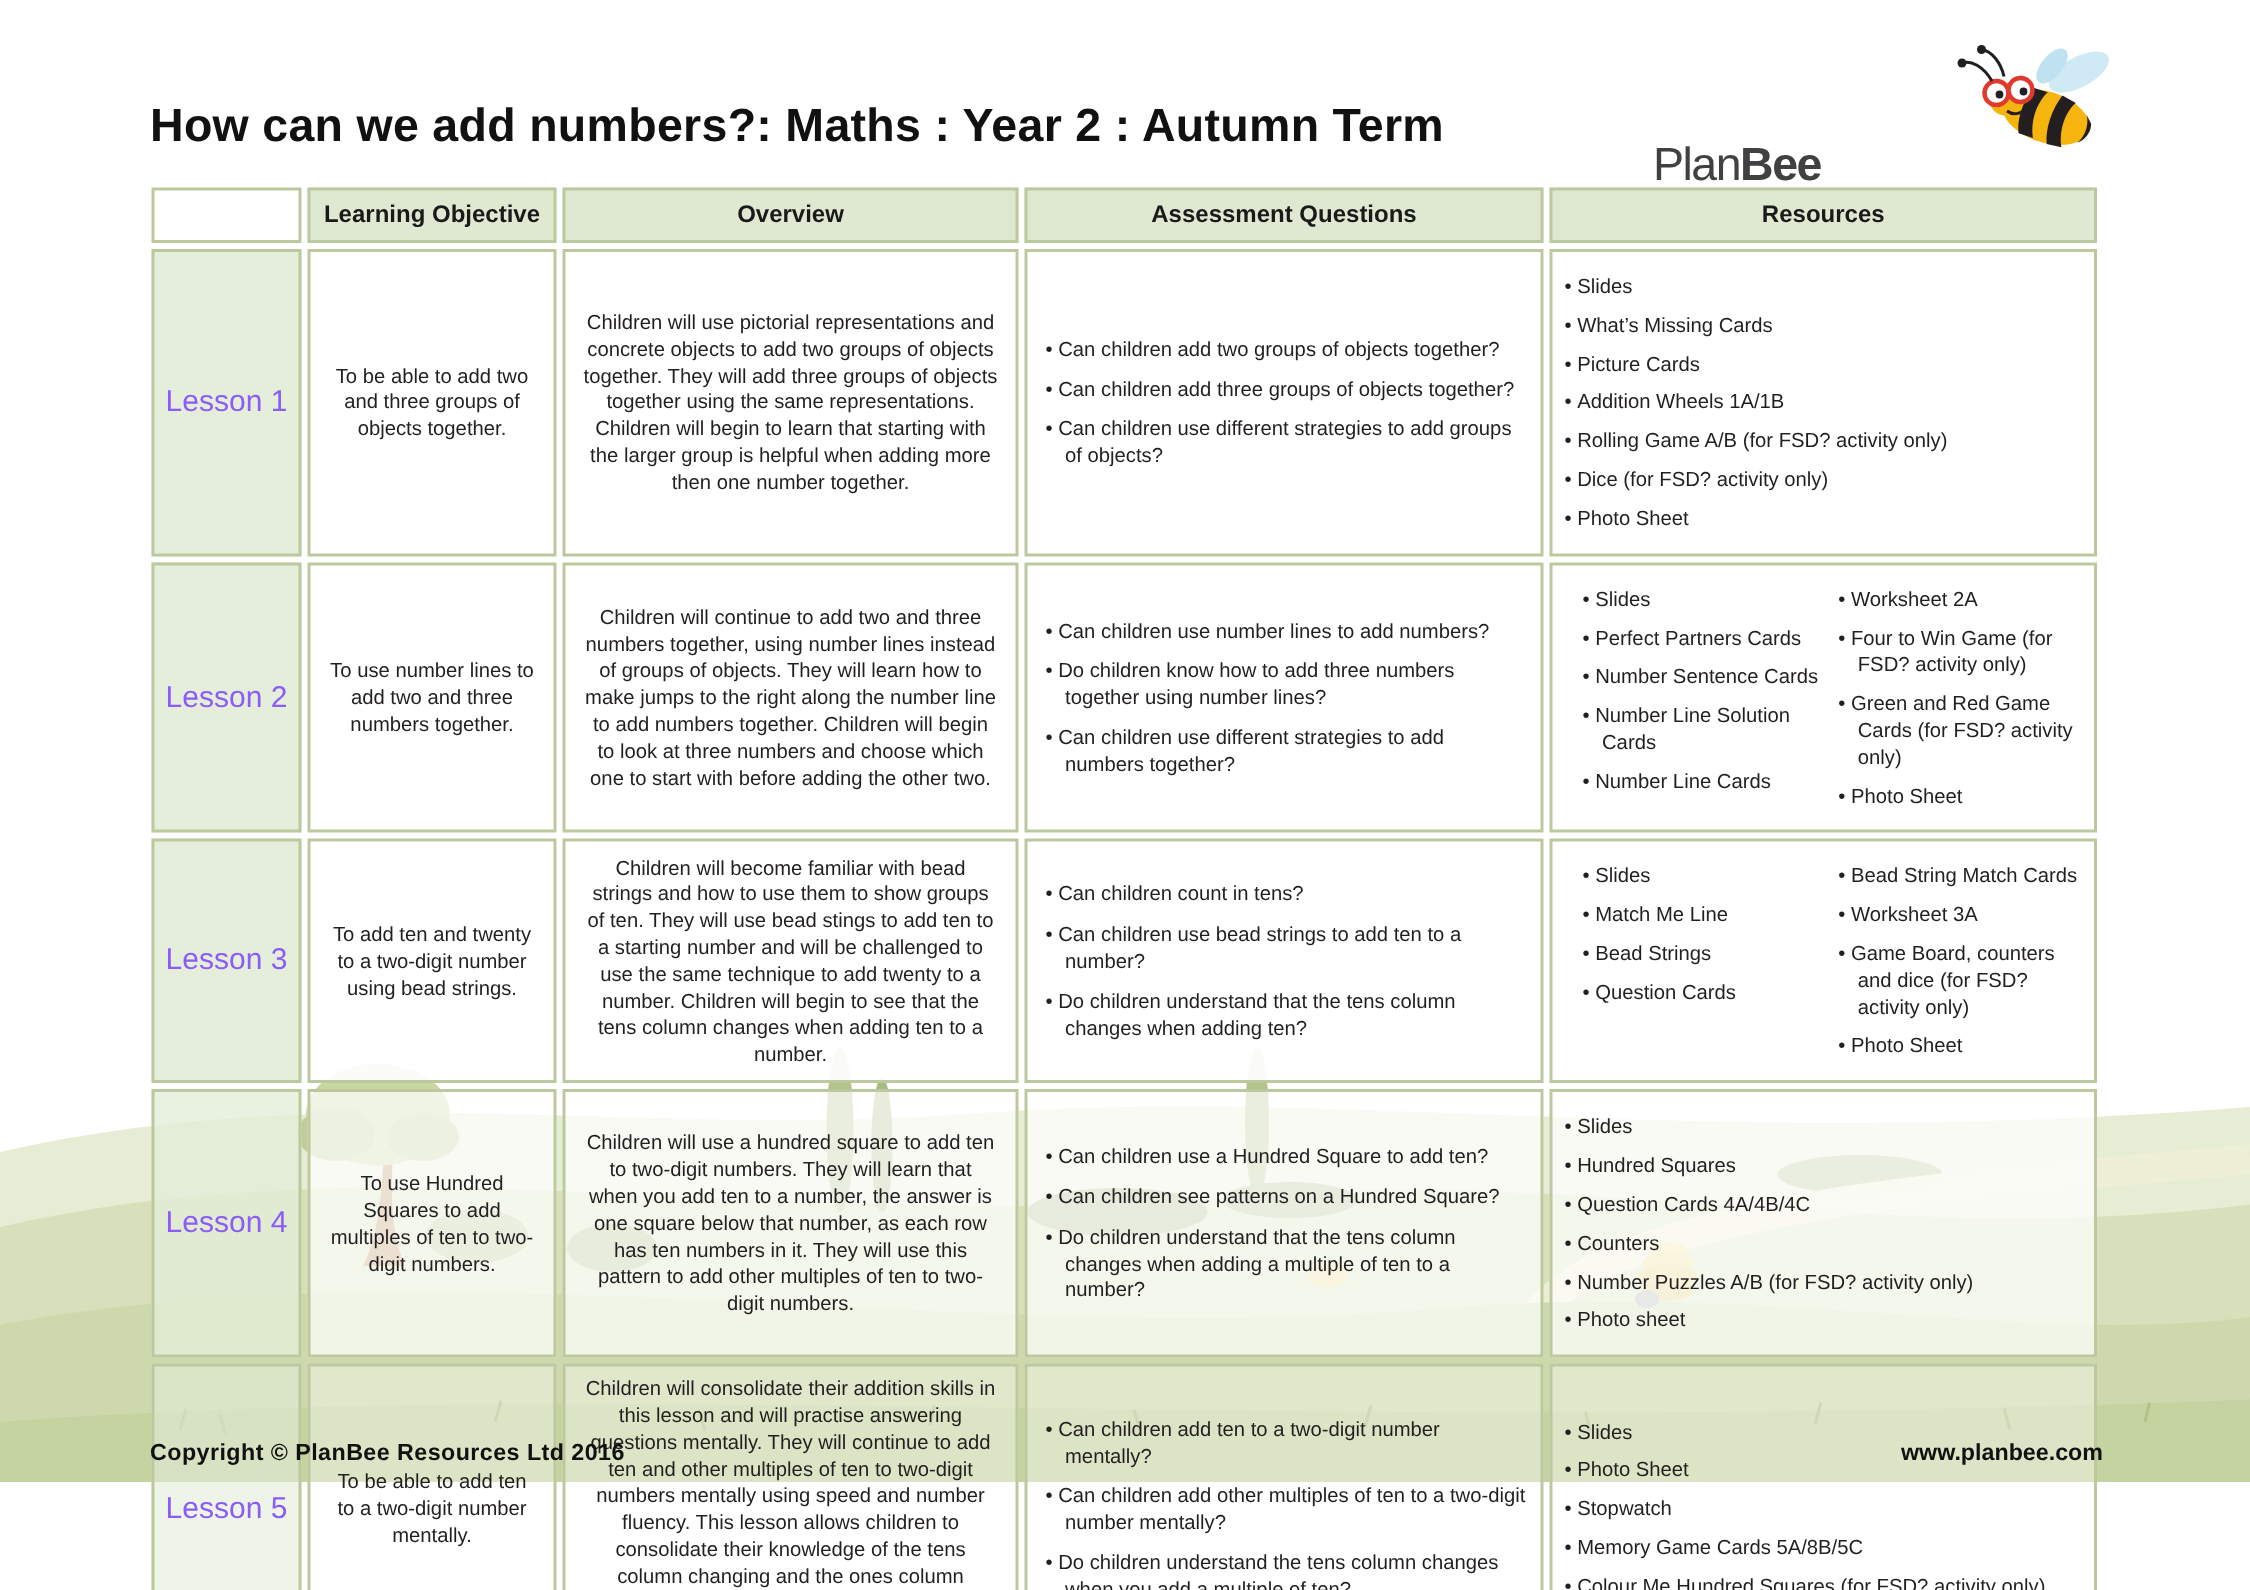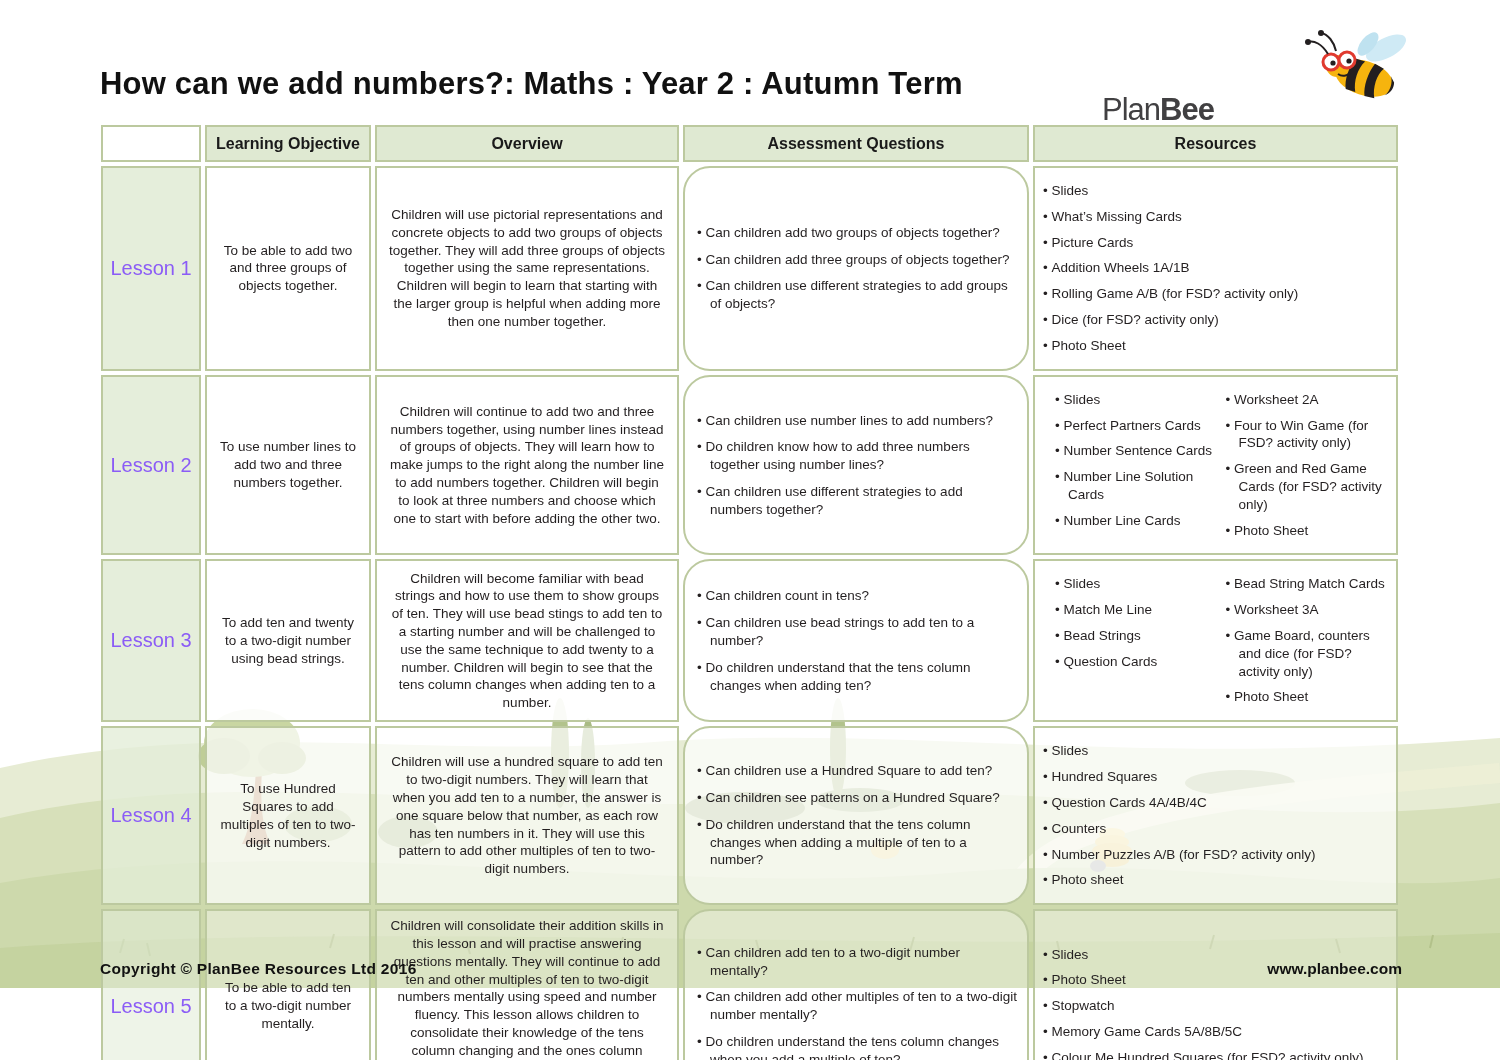--- a/index.html
+++ b/index.html
@@ -50,21 +50,21 @@
     background:rgba(227,237,216,.92);
     font-size:20px; font-weight:normal; text-align:center; color:#8b5cf6;
   }
   td.body-cell { background:rgba(255,255,255,.93); font-size:13.5px; line-height:1.32; }
   tr.r4 td.body-cell { background:rgba(255,255,255,.72); }
   tr.r5 td.body-cell { background:rgba(255,255,255,.38); }
   tr.r4 th.lesson-cell { background:rgba(227,237,216,.8); }
   tr.r5 th.lesson-cell { background:rgba(227,237,216,.6); }
 
   td.objective, td.overview { text-align:center; padding:6px 12px; }
-  td.questions { padding:6px 10px 6px 12px;border-radius:27px; }
+  td.questions { padding:6px 10px 6px 12px; }
   td.resources { padding:6px 6px 6px 8px; }
 
   ul.blist { list-style:none; }
   ul.blist li { padding-left:13px; text-indent:-13px; }
   ul.blist li::before { content:"\2022\00a0"; }
   td.questions ul.blist li { margin:9px 0; }
   td.resources ul.blist li { margin:8px 0; }
   .res-cols { display:flex; gap:6px; }
   .res-cols ul { flex:1 1 0; min-width:0; }
   .res-cols.two-col { padding-left:12px; }

